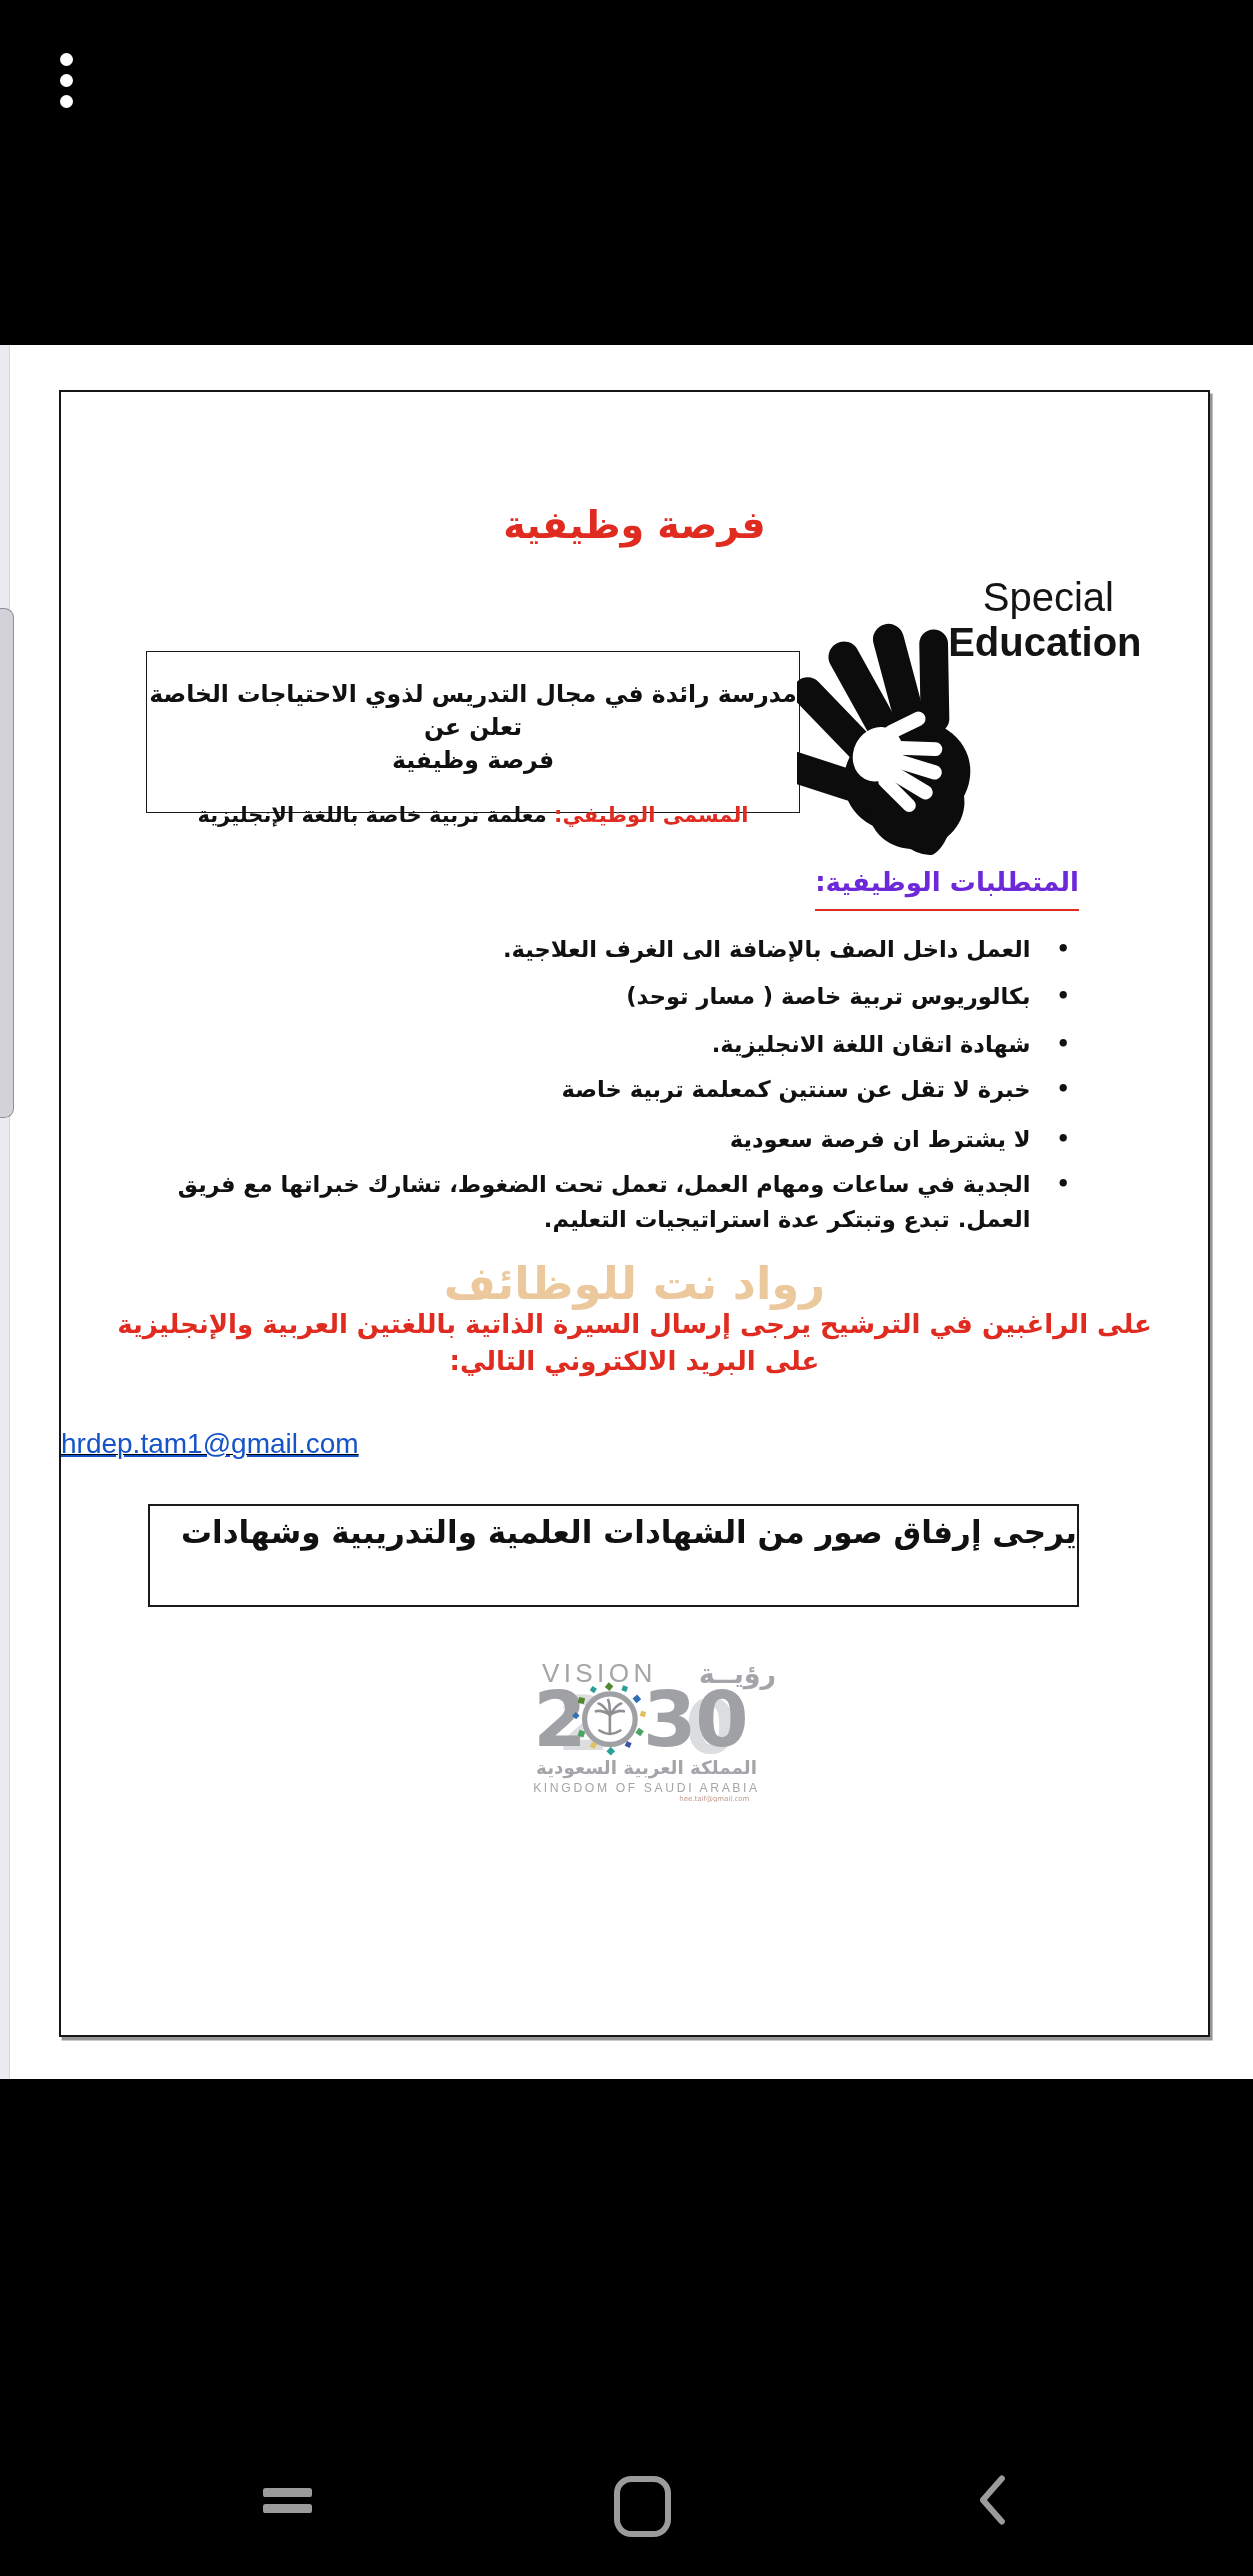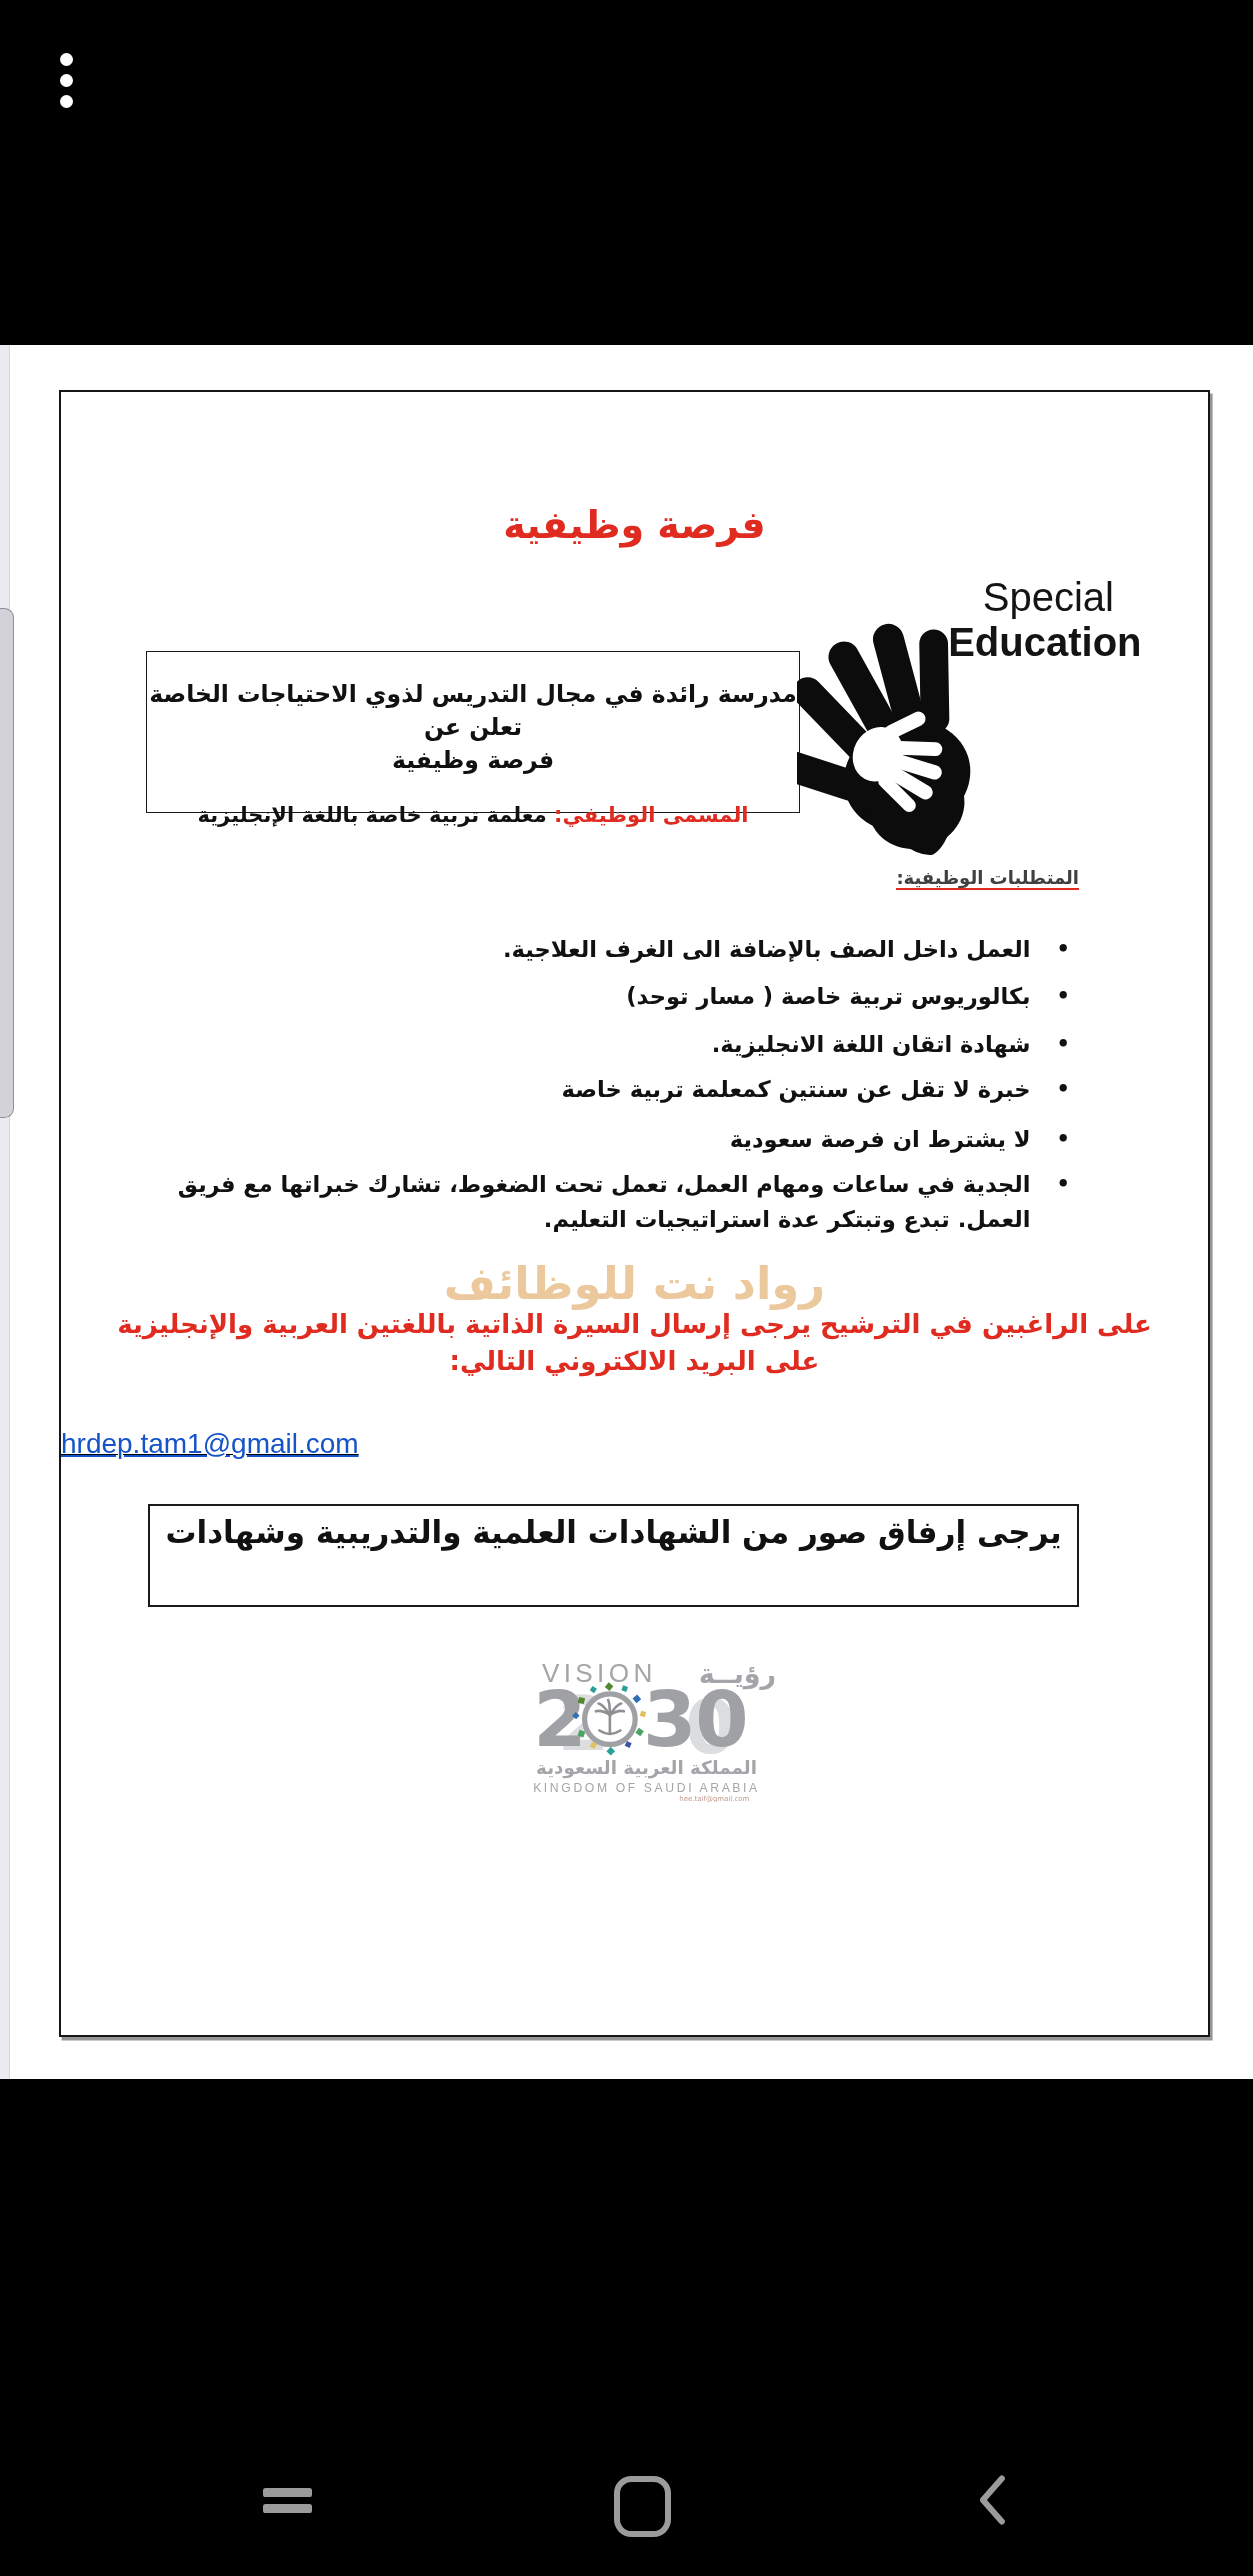--- a/index.html
+++ b/index.html
@@ -26,33 +26,33 @@
   .intro-l{font-size:23.5px;font-weight:bold;line-height:33px;}
   .intro-l.first{margin-top:26px;}
   .intro-job{margin-top:26px;font-size:21px;font-weight:bold;}
   .red{color:#e02b20;}
 
   .se-logo{position:absolute;left:736px;top:183px;width:348px;height:296px;}
   .se-word1{position:absolute;right:31px;top:0;font-size:40px;color:#141414;font-family:"Liberation Sans",sans-serif;}
   .se-word2{position:absolute;right:3.5px;top:45px;font-size:40px;font-weight:bold;color:#141414;font-family:"Liberation Sans",sans-serif;}
   .se-hand{position:absolute;left:0;top:38px;width:244px;height:254px;}
 
-  .req-heading{position:absolute;right:129px;top:475px;color:#404040;font-size:18px;font-weight:bold;border-bottom:2.6px solid #e02b20;padding-bottom:0;}
+  .req-heading{position:absolute;right:129px;top:475px;color:#6d28d9;font-size:26px;font-weight:bold;border-bottom:2.6px solid #e02b20;padding-bottom:12px;}
   .req-list{position:absolute;right:138px;top:540px;width:924px;color:#111;}
   .req{display:flex;gap:26px;font-size:22.6px;font-weight:bold;line-height:35px;align-items:flex-start;}
   .req .bullet{flex:0 0 auto;font-size:21px;line-height:35px;}
   .req.m1{margin-bottom:12.2px;} .req.m2{margin-bottom:13px;} .req.m3{margin-bottom:9.6px;}
   .req.m4{margin-bottom:15px;} .req.m5{margin-bottom:10.4px;}
 
   .watermark{position:absolute;top:865px;left:0;width:100%;text-align:center;font-size:45px;font-weight:bold;color:rgba(233,190,140,0.85);z-index:3;}
   .apply-text{position:absolute;top:914px;left:0;width:100%;text-align:center;color:#e02b20;font-size:26px;font-weight:bold;line-height:37px;z-index:2;}
   .email-line{position:absolute;top:1036px;left:0;width:100%;text-align:left;z-index:2;text-decoration:underline;}
   .email-link{font-size:28px;color:#1553c9;text-decoration:underline;font-family:"Liberation Sans",sans-serif;}
 
-  .attach-box{position:absolute;left:87px;top:1112px;width:931px;height:103px;border:2.6px solid #1a1a1a;text-align:center;color:#111;font-size:31px;font-weight:bold;line-height:44px;padding-top:4.4px;}
+  .attach-box{position:absolute;left:87px;top:1112px;width:931px;height:103px;border:2.6px solid #1a1a1a;color:#111;font-size:31px;font-weight:bold;line-height:44px;padding-top:4.4px;}
 
   .vision{position:absolute;left:453px;top:1260px;width:265px;height:150px;}
 
   
   .bottom-zone{position:absolute;top:2080px;left:0;width:1253px;height:496px;background:#000;}
   .nav-recents{position:absolute;left:263px;top:408px;width:49px;cursor:pointer;}
   .nav-recents .bar{width:49px;height:8.7px;border-radius:2.6px;background:#9b9b9b;margin-bottom:7.8px;}
   .nav-home{position:absolute;left:614px;top:396px;width:45px;height:49px;border:6.1px solid #9b9b9b;border-radius:17.4px;cursor:pointer;}
   .nav-back{position:absolute;left:976px;top:393px;cursor:pointer;}
 </style>

